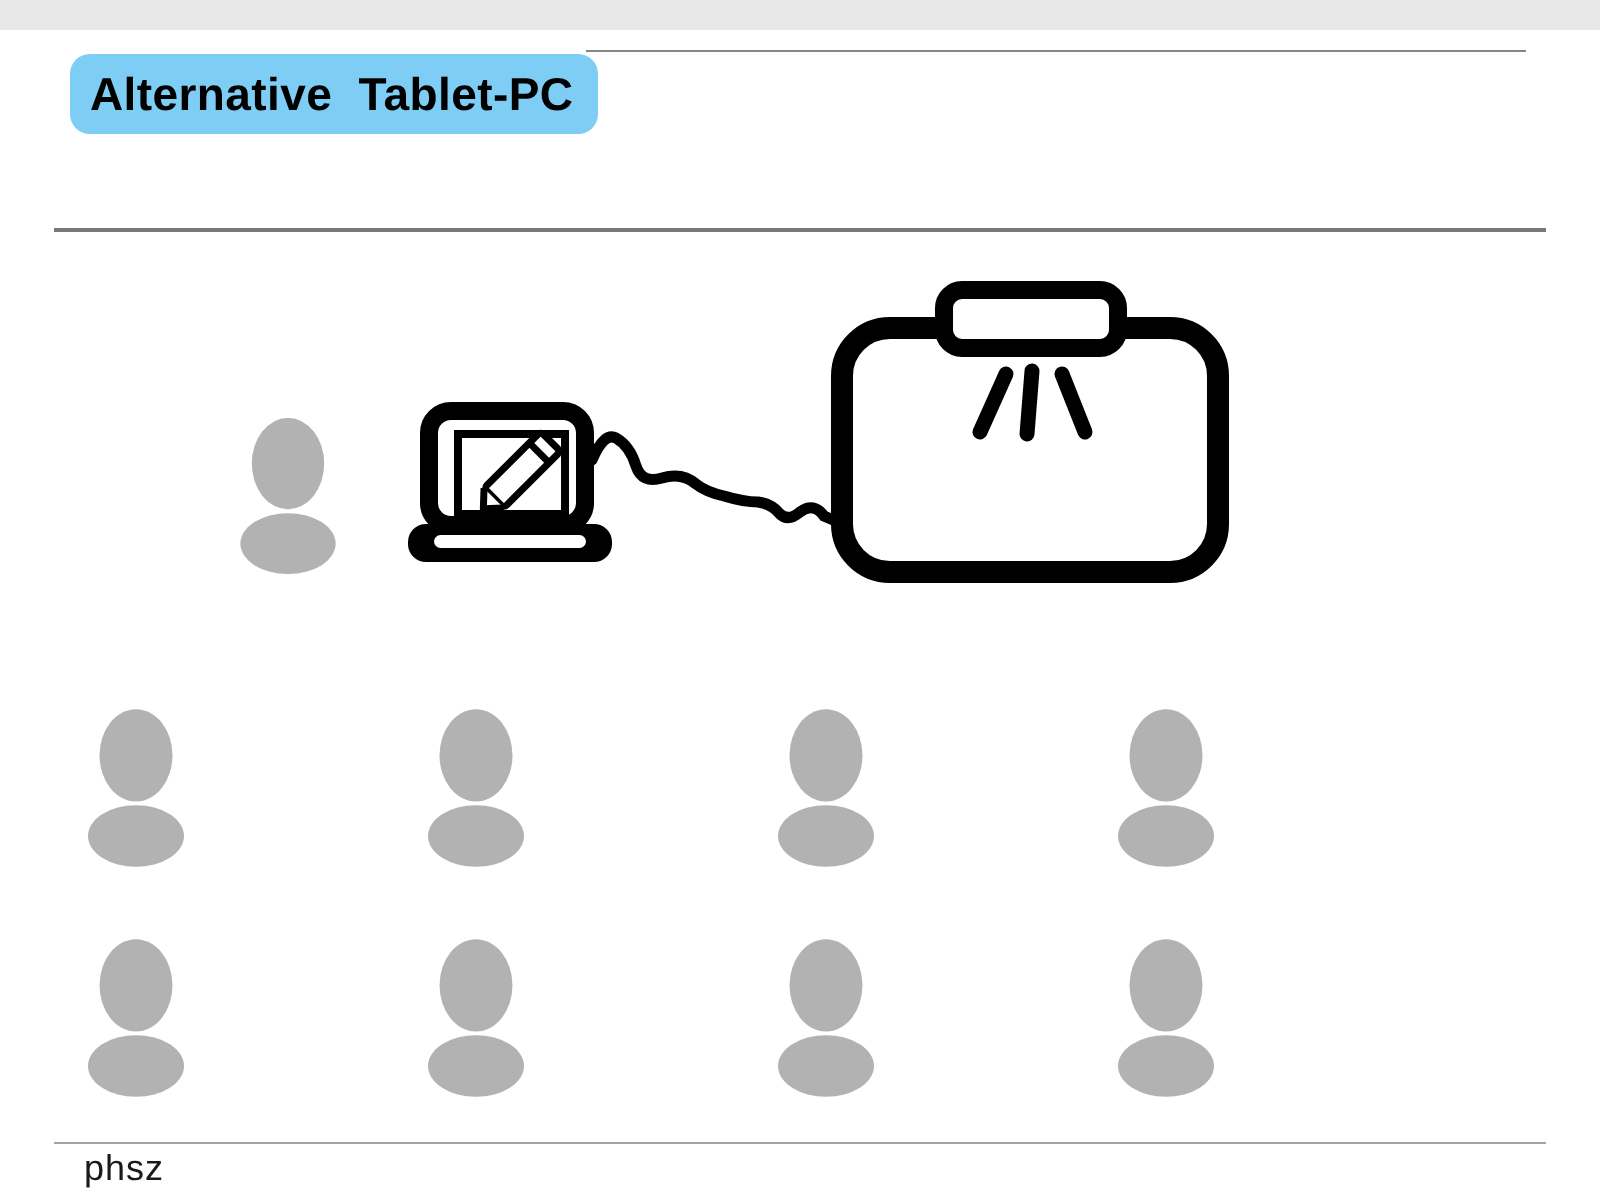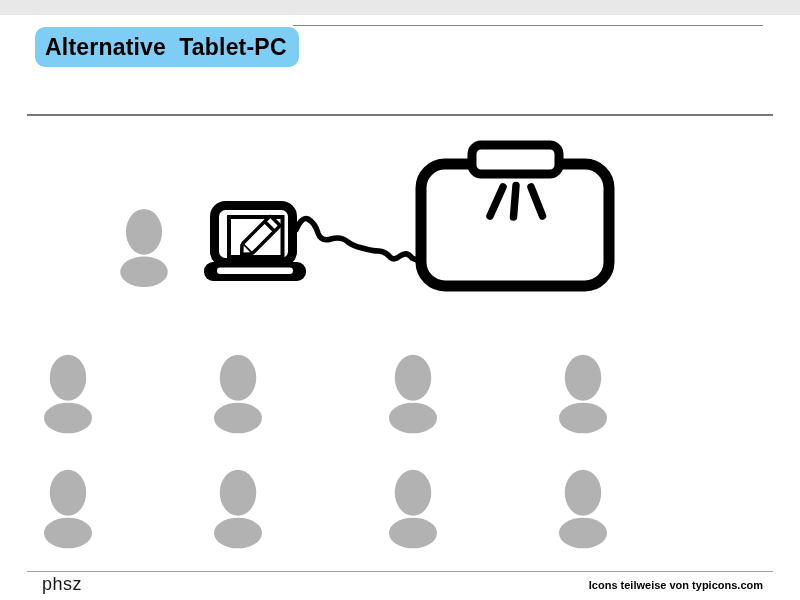--- a/index.html
+++ b/index.html
@@ -110,15 +110,14 @@
     <ellipse cx="25" cy="25" rx="19" ry="24"></ellipse>
       <ellipse cx="25" cy="67" rx="25" ry="16"></ellipse>
   </svg>
   <svg class="person" style="left:559px; top:452px;" width="48" height="84" viewBox="0 0 50 84">
     <ellipse cx="25" cy="25" rx="19" ry="24"></ellipse>
       <ellipse cx="25" cy="67" rx="25" ry="16"></ellipse>
   </svg>
 
   <div class="rule-footer"></div>
   <div class="footer-logo">phsz</div>
-  <div class="footer-credit">Icons teilweise von typicons.com</div>
 
 </div>
 
 </body></html>

